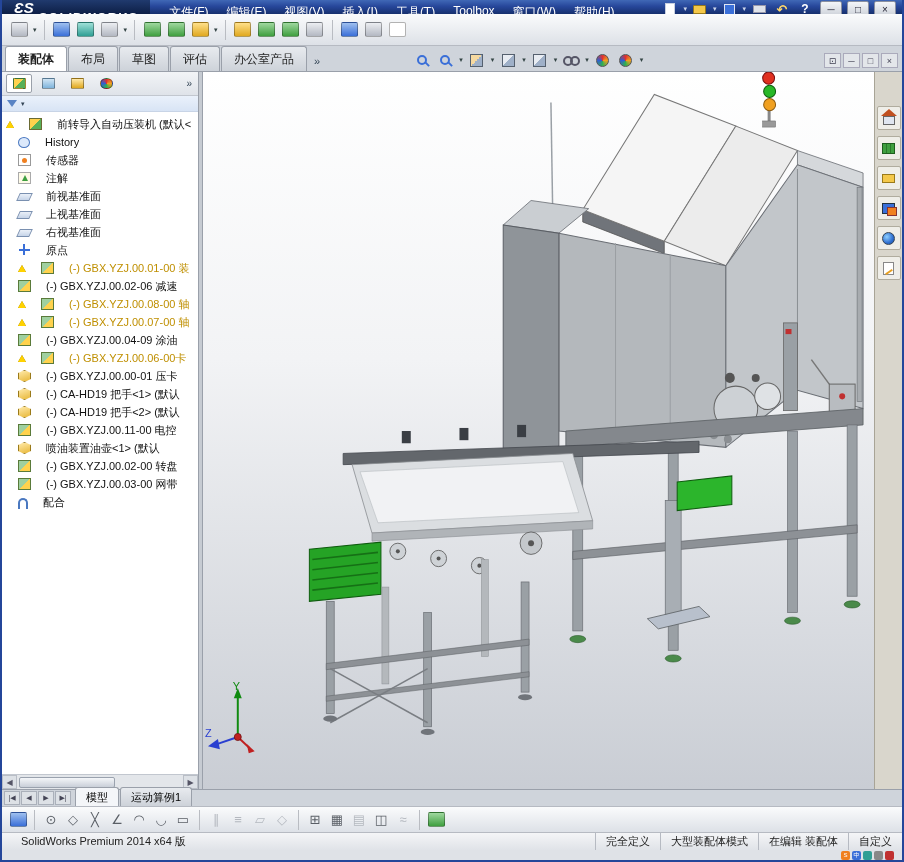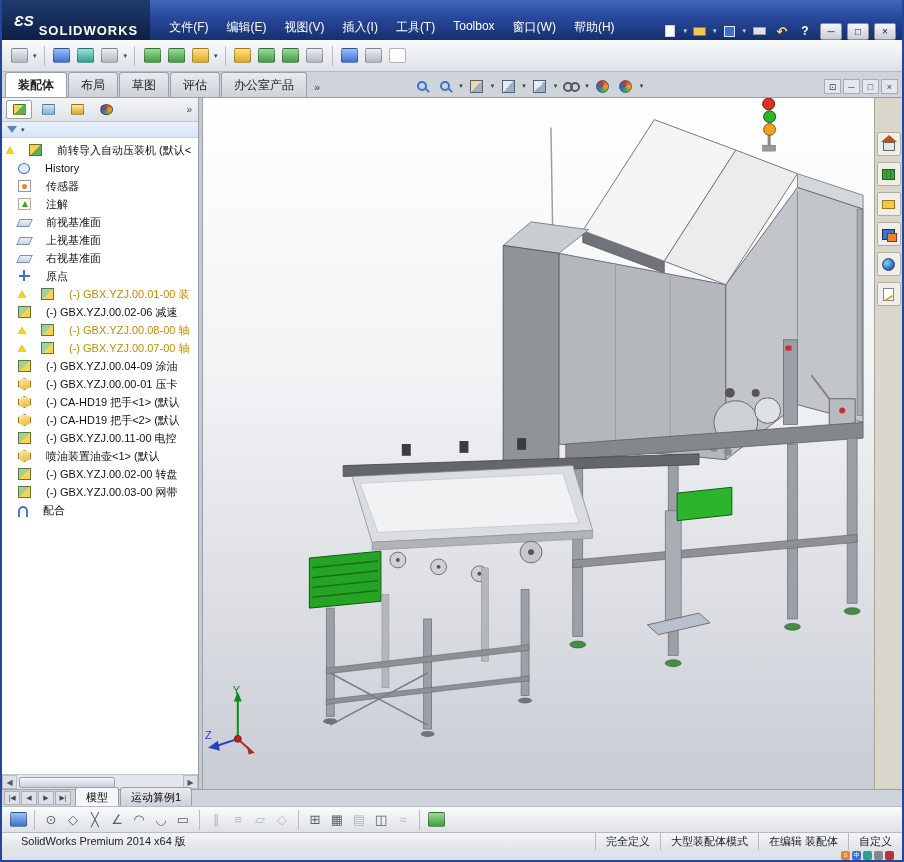--- a/index.html
+++ b/index.html
@@ -2,21 +2,21 @@
 <html><head>
 <meta charset="utf-8">
 <style>
   * { box-sizing: border-box; margin: 0; padding: 0; }
   html,body { width:904px; height:862px; }
   body { font-family:"Liberation Sans","DejaVu Sans",sans-serif; background:#333; }
   .app { position:relative; width:904px; height:862px; display:flex; flex-direction:column;
          background:#e6e9ee; overflow:hidden; border:2px solid #24469a; border-top:none; }
 
   
-  .titlebar { height:40px; flex:none; display:flex; align-items:flex-end; color:#fff;
+  .titlebar { height:14px; flex:none; display:flex; align-items:flex-start; color:#fff;
               background:linear-gradient(#4068b6 0%, #27479b 45%, #16306e 100%); }
   .logo { display:flex; align-items:center; gap:5px; padding:0 12px; height:100%;
           background:linear-gradient(#203a6e,#0d1f46); }
   .logo-glyph { font-weight:bold; font-style:italic; font-size:15px; color:#fff; }
   .logo-brand { font-weight:bold; letter-spacing:1px; font-size:13px;margin-top:20px; }
   .menus { display:flex; margin-left:10px; }
   .menu { padding:4px 9px; font-size:12px; cursor:default; }
   .quick { margin-left:auto; display:flex; align-items:center; gap:3px; padding-right:6px; }
   .qi { width:20px; height:18px; display:flex; align-items:center; justify-content:center; }
   .qi .doc { width:10px; height:12px; background:#fff; border:1px solid #c8d0e0; }
@@ -409,20 +409,25 @@
           <span class="tlabel">(-) GBX.YZJ.00.08-00 轴</span>
         </div>
         <div class="trow child gold">
           <span class="warn-tri"></span>
           <span class="tico i-sub"></span>
           <span class="tlabel">(-) GBX.YZJ.00.07-00 轴</span>
         </div>
         <div class="trow child">
           <span class="tico i-sub"></span>
           <span class="tlabel">(-) GBX.YZJ.00.04-09 涂油</span>
+        </div>
+        <div class="trow child gold">
+          <span class="warn-tri"></span>
+          <span class="tico i-sub"></span>
+          <span class="tlabel">(-) GBX.YZJ.00.06-00卡</span>
         </div>
         <div class="trow child">
           <span class="tico i-part"></span>
           <span class="tlabel">(-) GBX.YZJ.00.00-01 压卡</span>
         </div>
         <div class="trow child">
           <span class="tico i-part"></span>
           <span class="tlabel">(-) CA-HD19 把手&lt;1&gt; (默认</span>
         </div>
         <div class="trow child">

